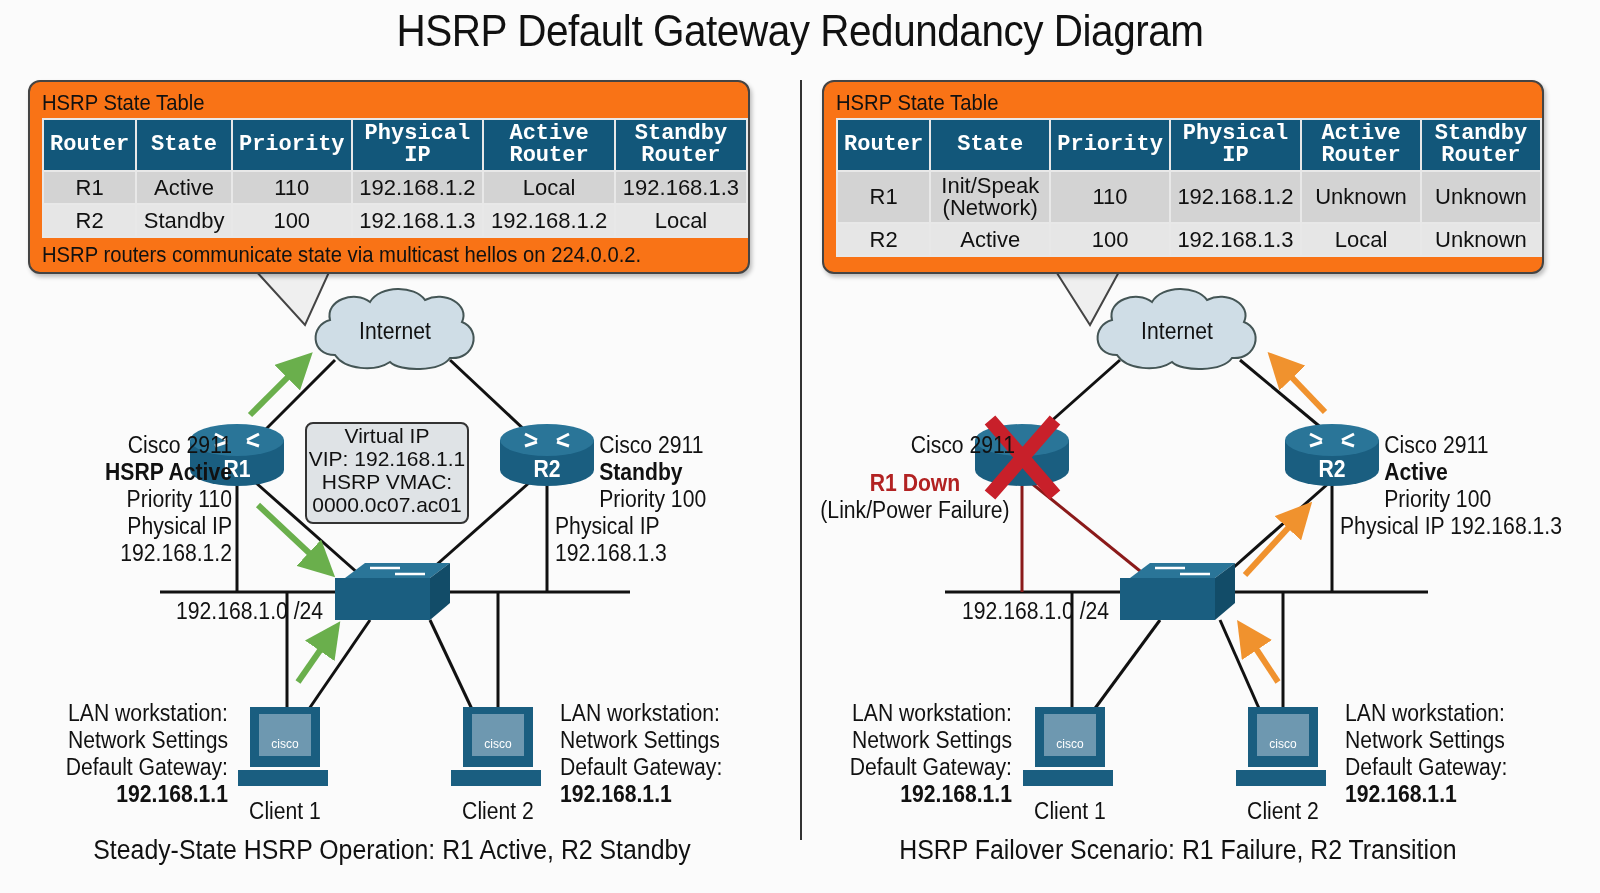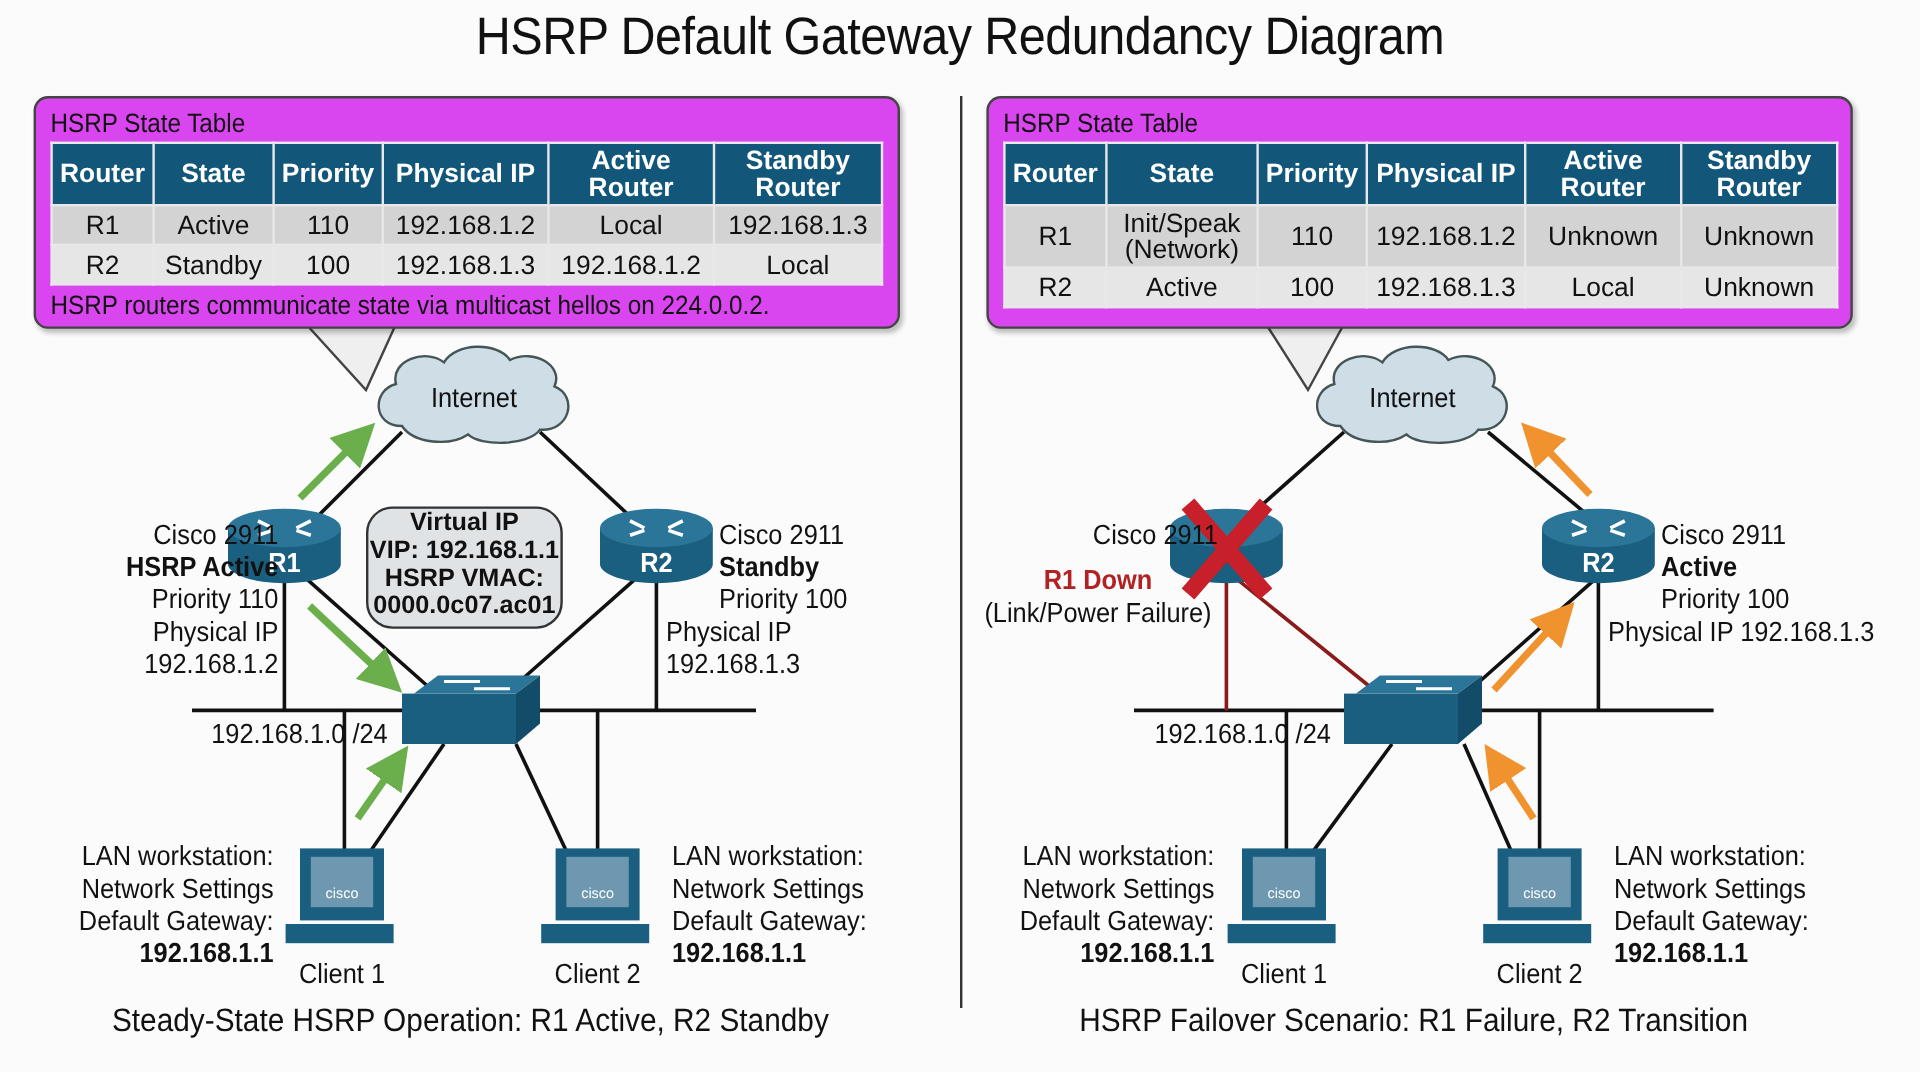--- a/index.html
+++ b/index.html
@@ -1,33 +1,33 @@
 <!DOCTYPE html>
 <html><head>
 <meta charset="utf-8">
 <style>
   html,body{margin:0;padding:0;background:#fbfbfb;}
   body{width:1600px;height:893px;position:relative;overflow:hidden;font-family:"Liberation Sans",sans-serif;color:#111;}
   .title{position:absolute;left:0;top:6px;width:1600px;text-align:center;font-size:44px;letter-spacing:-0.5px;transform:scaleX(0.92);}
   .divider{position:absolute;left:800px;top:80px;width:2px;height:760px;background:#333;}
   .panel{position:absolute;top:0;width:800px;height:893px;}
   .panel.left{left:0;} .panel.right{left:800px;}
-  .callout{position:absolute;left:28px;top:80px;width:718px;height:190px;background:#d946ef;border:2px solid #444;border-radius:12px;box-shadow:2px 3px 4px rgba(0,0,0,.25);}
+  .callout{position:absolute;left:28px;top:80px;width:718px;height:190px;background:#f97316;border:2px solid #444;border-radius:12px;box-shadow:2px 3px 4px rgba(0,0,0,.25);}
   .callout-title{position:absolute;left:12px;top:8px;font-size:22px;transform:scaleX(0.92);transform-origin:left;}
   table.hsrp{position:absolute;left:12px;top:36px;border-collapse:collapse;font-size:22px;}
-  table.hsrp th{background:#12577a;color:#fff;font-weight:bold;border:2px solid #e8e8e8;padding:0 6px;height:50px;line-height:22px;}
+  table.hsrp th{background:#12577a;color:#fff;font-weight:bold;border:2px solid #e8e8e8;padding:0 6px;height:50px;line-height:22px;font-family:Liberation Mono, monospace;}
   table.hsrp td{text-align:center;border:2px solid #e8e8e8;height:31px;padding:0 6px;line-height:22px;}
   table.hsrp tr.r0 td{background:#d3d3d3;} table.hsrp tr.r1 td{background:#e6e6e6;}
   .callout-note{position:absolute;left:12px;top:160px;font-size:22px;transform:scaleX(0.92);transform-origin:left;}
   svg.net{position:absolute;left:0;top:0;}
   .lbl{position:absolute;font-size:23px;line-height:27px;transform:scaleX(0.92);}
   .lbl.r{text-align:right;transform-origin:right;} .lbl.l{text-align:left;transform-origin:left;} .lbl.c{text-align:center;}
   .b{font-weight:bold;} .red{color:#b22222;font-weight:bold;}
   .caption{position:absolute;top:835px;width:800px;text-align:center;font-size:27px;transform:scaleX(0.92);}
-  .vip{position:absolute;left:305px;top:422px;width:160px;height:98px;background:#dfe3e6;border:2px solid #333;border-radius:22px;font-size:21px;line-height:23px;text-align:center;font-weight:bold;}
+  .vip{position:absolute;left:305px;top:422px;width:160px;height:98px;background:#dfe3e6;border:2px solid #333;border-radius:8px;font-size:21px;line-height:23px;text-align:center;}
 </style>
 </head>
 <body>
 
 <div class="title">HSRP Default Gateway Redundancy Diagram</div>
 <div class="divider"></div>
 
 <div class="panel left">
   <svg class="net" width="800" height="893">
     <defs>

